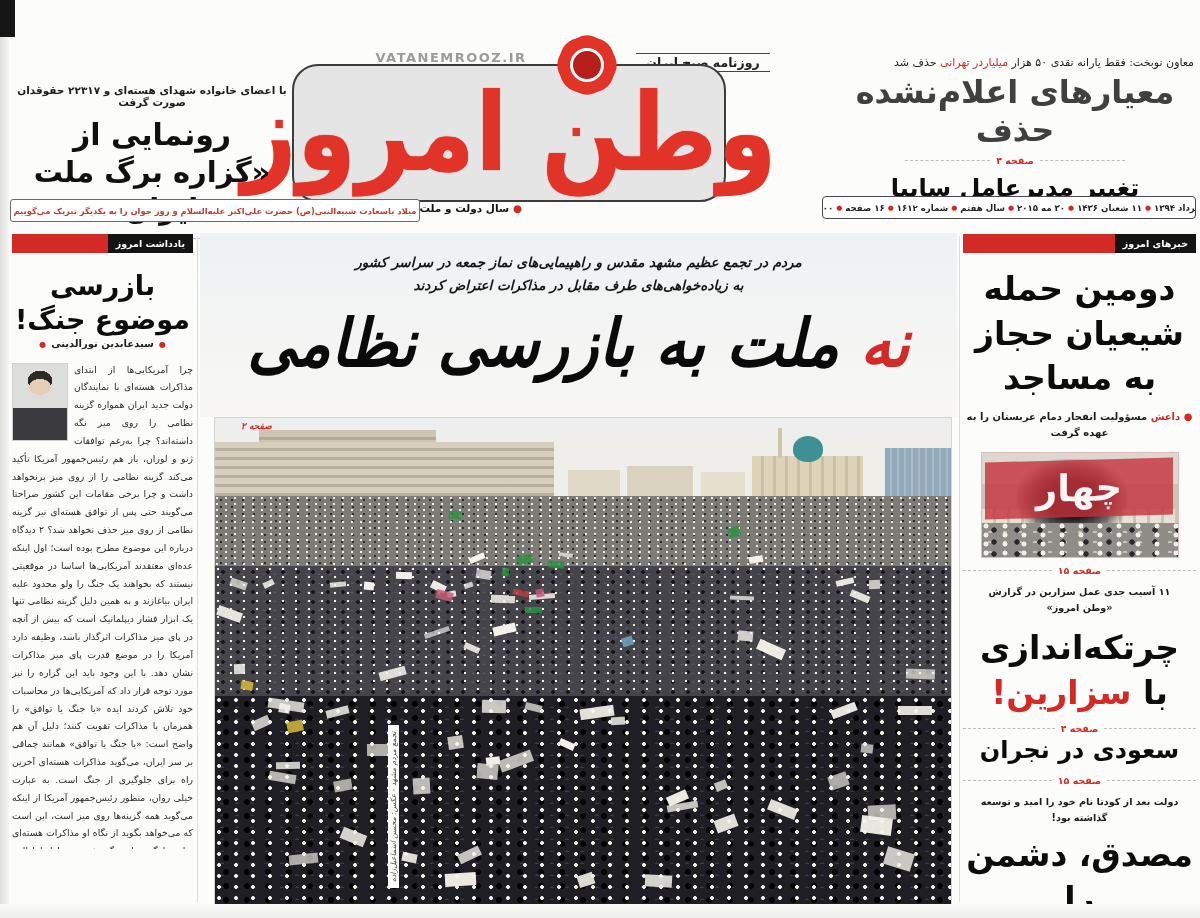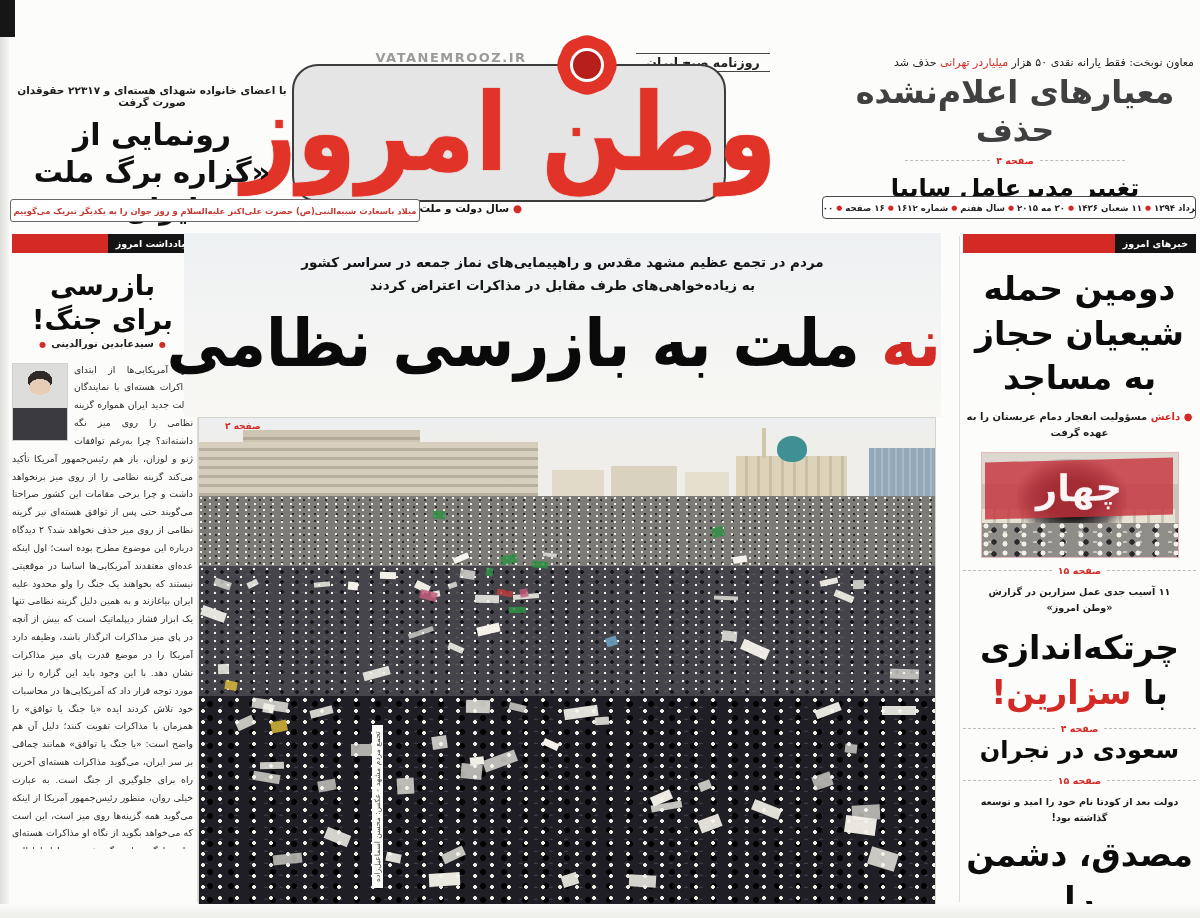--- a/index.html
+++ b/index.html
@@ -94,21 +94,21 @@
   .portrait{
     float:left;width:54px;height:76px;margin:2px 6px 4px 0;
     border:1px solid #cfcfcb;
     background:
       radial-gradient(ellipse 18px 13px at 50% 30%, #e8cdb6 60%, transparent 61%),
       radial-gradient(ellipse 22px 18px at 50% 22%, #2e2a28 55%, transparent 56%),
       linear-gradient(#dddddc 58%, #3b3a3e 58%);
   }
 
   
-  .lead{position:absolute;left:184px;top:233px;width:757px;}
+  .lead{position:absolute;left:200px;top:233px;width:757px;font-style:italic;}
   .lead-top{height:184px;background:linear-gradient(#eef1f3,#f8f7f3);text-align:center;direction:rtl;}
   .lead-kick{font-size:13.5px;font-weight:bold;color:#151515;line-height:1.7;padding-top:18px;}
   .lead-head{font-size:61px;font-weight:bold;color:#0a0a0a;line-height:1.05;margin-top:14px;
     transform:scaleY(1.08);white-space:nowrap;}
   .lead-photo{
     position:relative;margin-left:14px;width:736px;height:486px;
     border:1px solid #d5d5d0;background:#efeeea;overflow:hidden;
   }
   .ph-sky{position:absolute;left:0;top:0;width:100%;height:30px;background:linear-gradient(#eceef0,#f0eee8);}
   .ph-bld{position:absolute;left:0;top:0;width:100%;height:78px;}
@@ -263,21 +263,21 @@
 
   <div class="vrule r1"></div>
   <div class="vrule r2"></div>
 
   <div class="note-col">
     <div class="col-header">
       <div class="tag">یادداشت امروز</div>
       <div class="bar"></div>
     </div>
     <div class="nt first">بازرسی</div>
-    <div class="nt">برای جنگ!</div>
+    <div class="nt">موضوع جنگ!</div>
     <div class="note-author">
       <span class="dot">●</span><span>سیدعابدین نورالدینی</span><span class="dot">●</span>
     </div>
     <div class="note-body">
       <span class="portrait"></span>
       <span>چرا آمریکایی‌ها از ابتدای مذاکرات هسته‌ای با نمایندگان دولت جدید ایران همواره گزینه نظامی را روی میز نگه داشته‌اند؟ چرا به‌رغم توافقات ژنو و لوزان، باز هم رئیس‌جمهور آمریکا تأکید می‌کند گزینه نظامی را از روی میز برنخواهد داشت و چرا برخی مقامات این کشور صراحتا می‌گویند حتی پس از توافق هسته‌ای نیز گزینه نظامی از روی میز حذف نخواهد شد؟ ۲ دیدگاه درباره این موضوع مطرح بوده است؛ اول اینکه عده‌ای معتقدند آمریکایی‌ها اساسا در موقعیتی نیستند که بخواهند یک جنگ را ولو محدود علیه ایران بیاغازند و به همین دلیل گزینه نظامی تنها یک ابزار فشار دیپلماتیک است که بیش از آنچه در پای میز مذاکرات اثرگذار باشد، وظیفه دارد آمریکا را در موضع قدرت پای میز مذاکرات نشان دهد. با این وجود باید این گزاره را نیز مورد توجه قرار داد که آمریکایی‌ها در محاسبات خود تلاش کردند ایده «یا جنگ یا توافق» را همزمان با مذاکرات تقویت کنند؛ دلیل آن هم واضح است: «یا جنگ یا توافق» همانند چماقی بر سر ایران، می‌گوید مذاکرات هسته‌ای آخرین راه برای جلوگیری از جنگ است. به عبارت خیلی روان، منظور رئیس‌جمهور آمریکا از اینکه می‌گوید همه گزینه‌ها روی میز است، این است که می‌خواهد بگوید از نگاه او مذاکرات هسته‌ای برای جلوگیری از جنگ رخ می‌دهد! اوباما البته طی ۲ سال اخیر بارها به همین نکته اشاره کرده است. با این حال تمام قابل تامل این گمانه‌ها تعداد آنهایی که معتقدند گزینه نظامی آمریکا فقط بلوف است.</span>
     </div>
   </div>
 
   <div class="lead">

